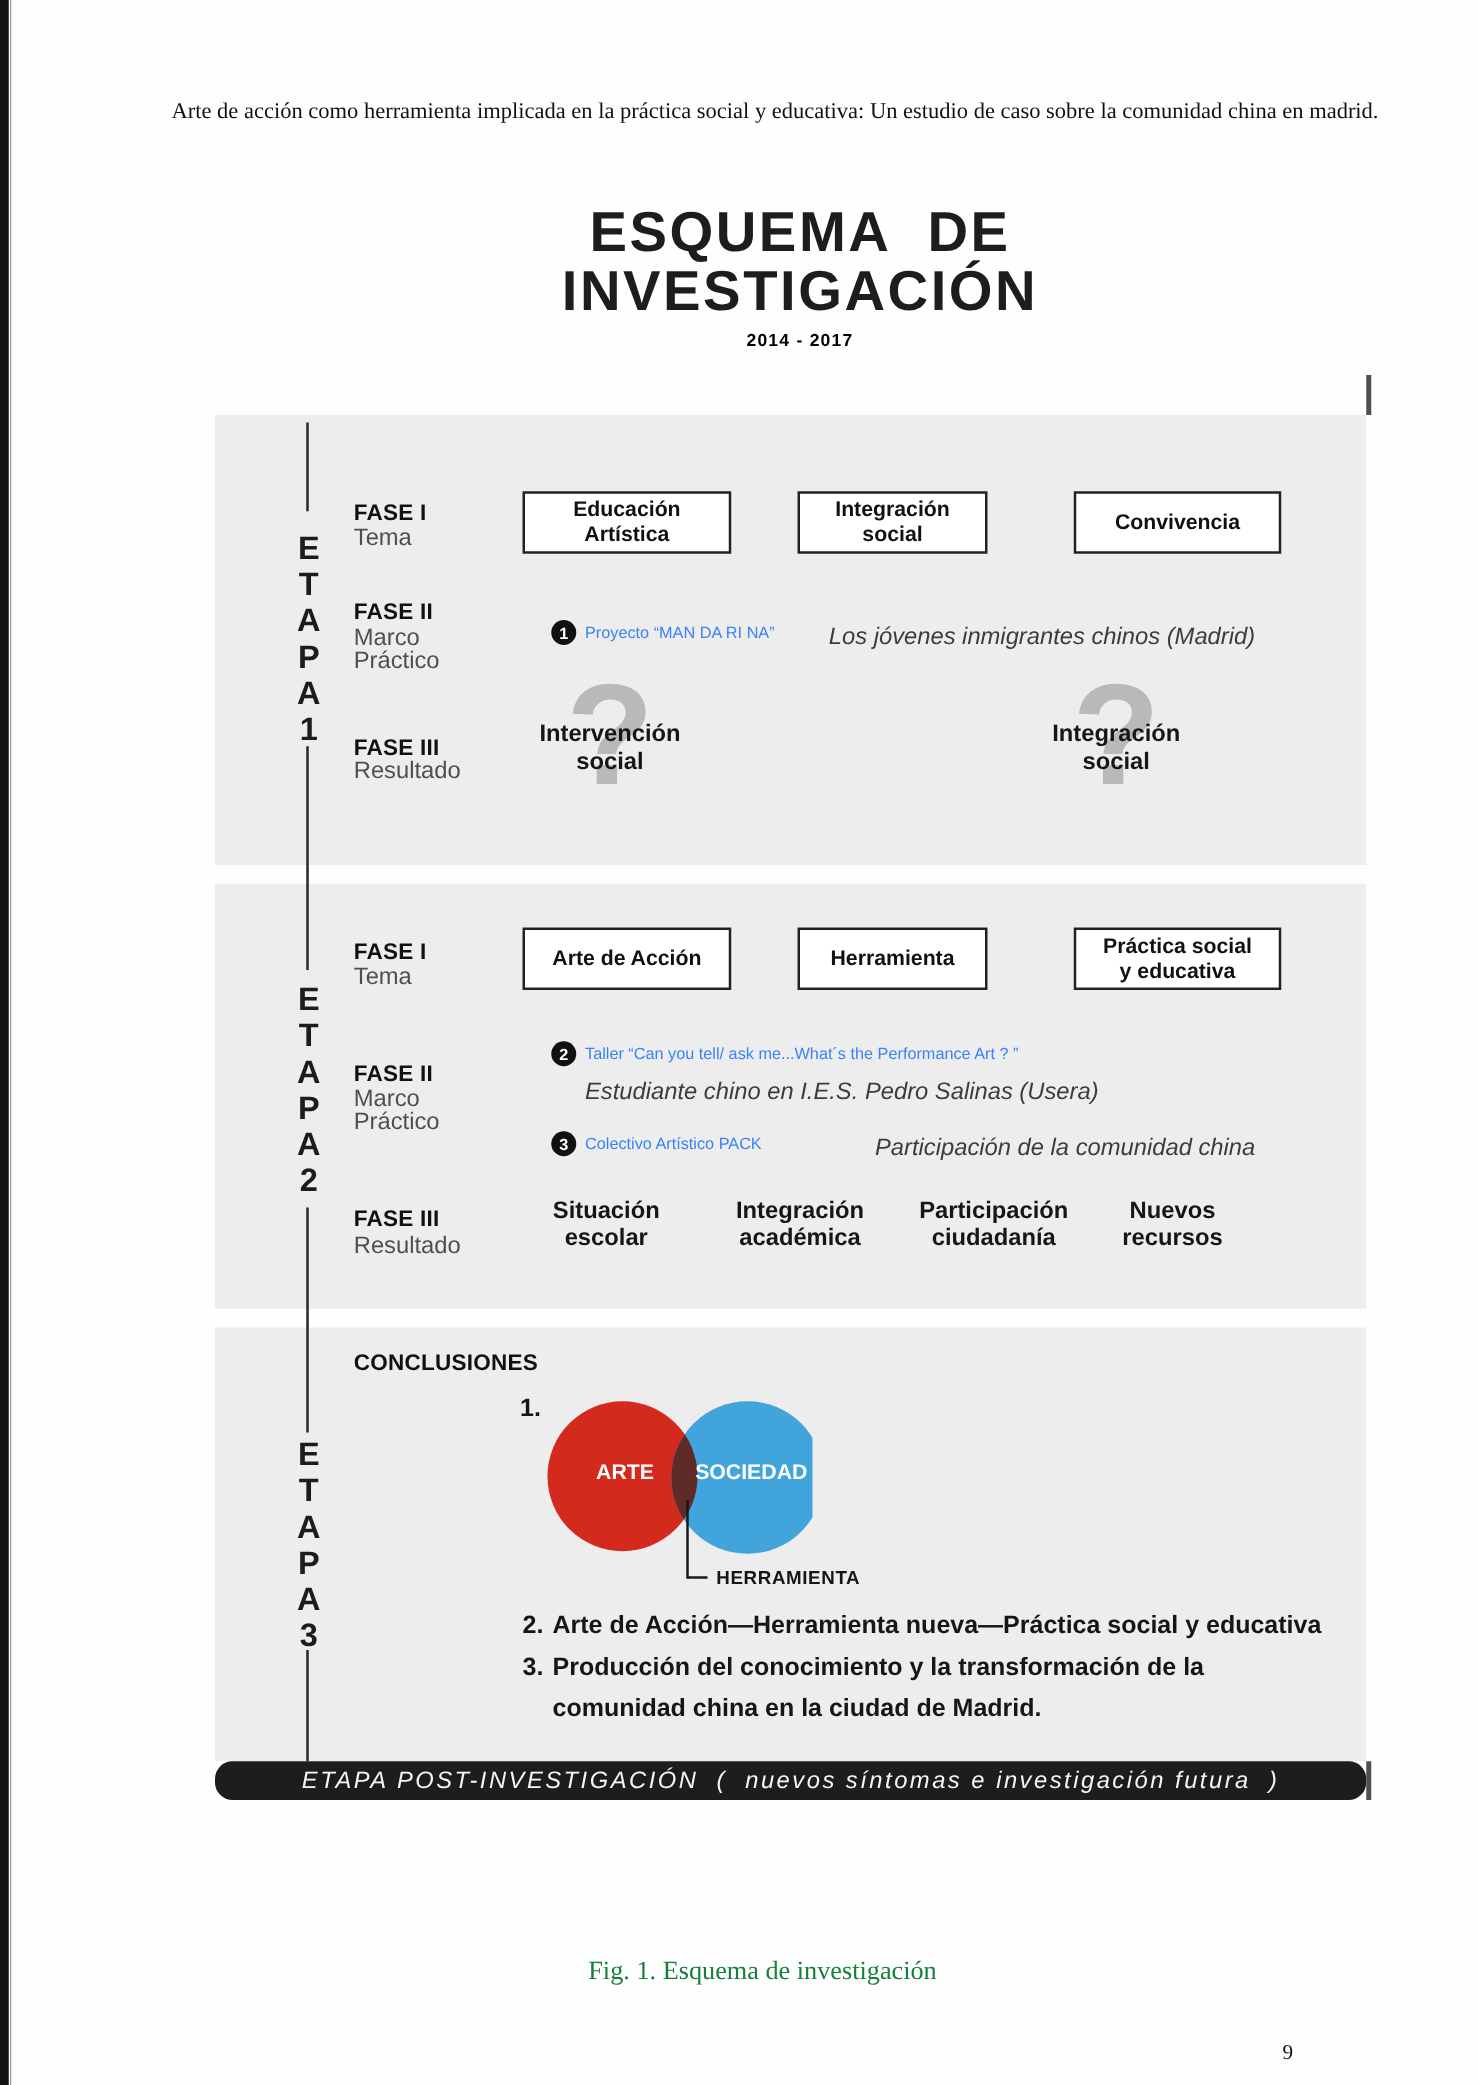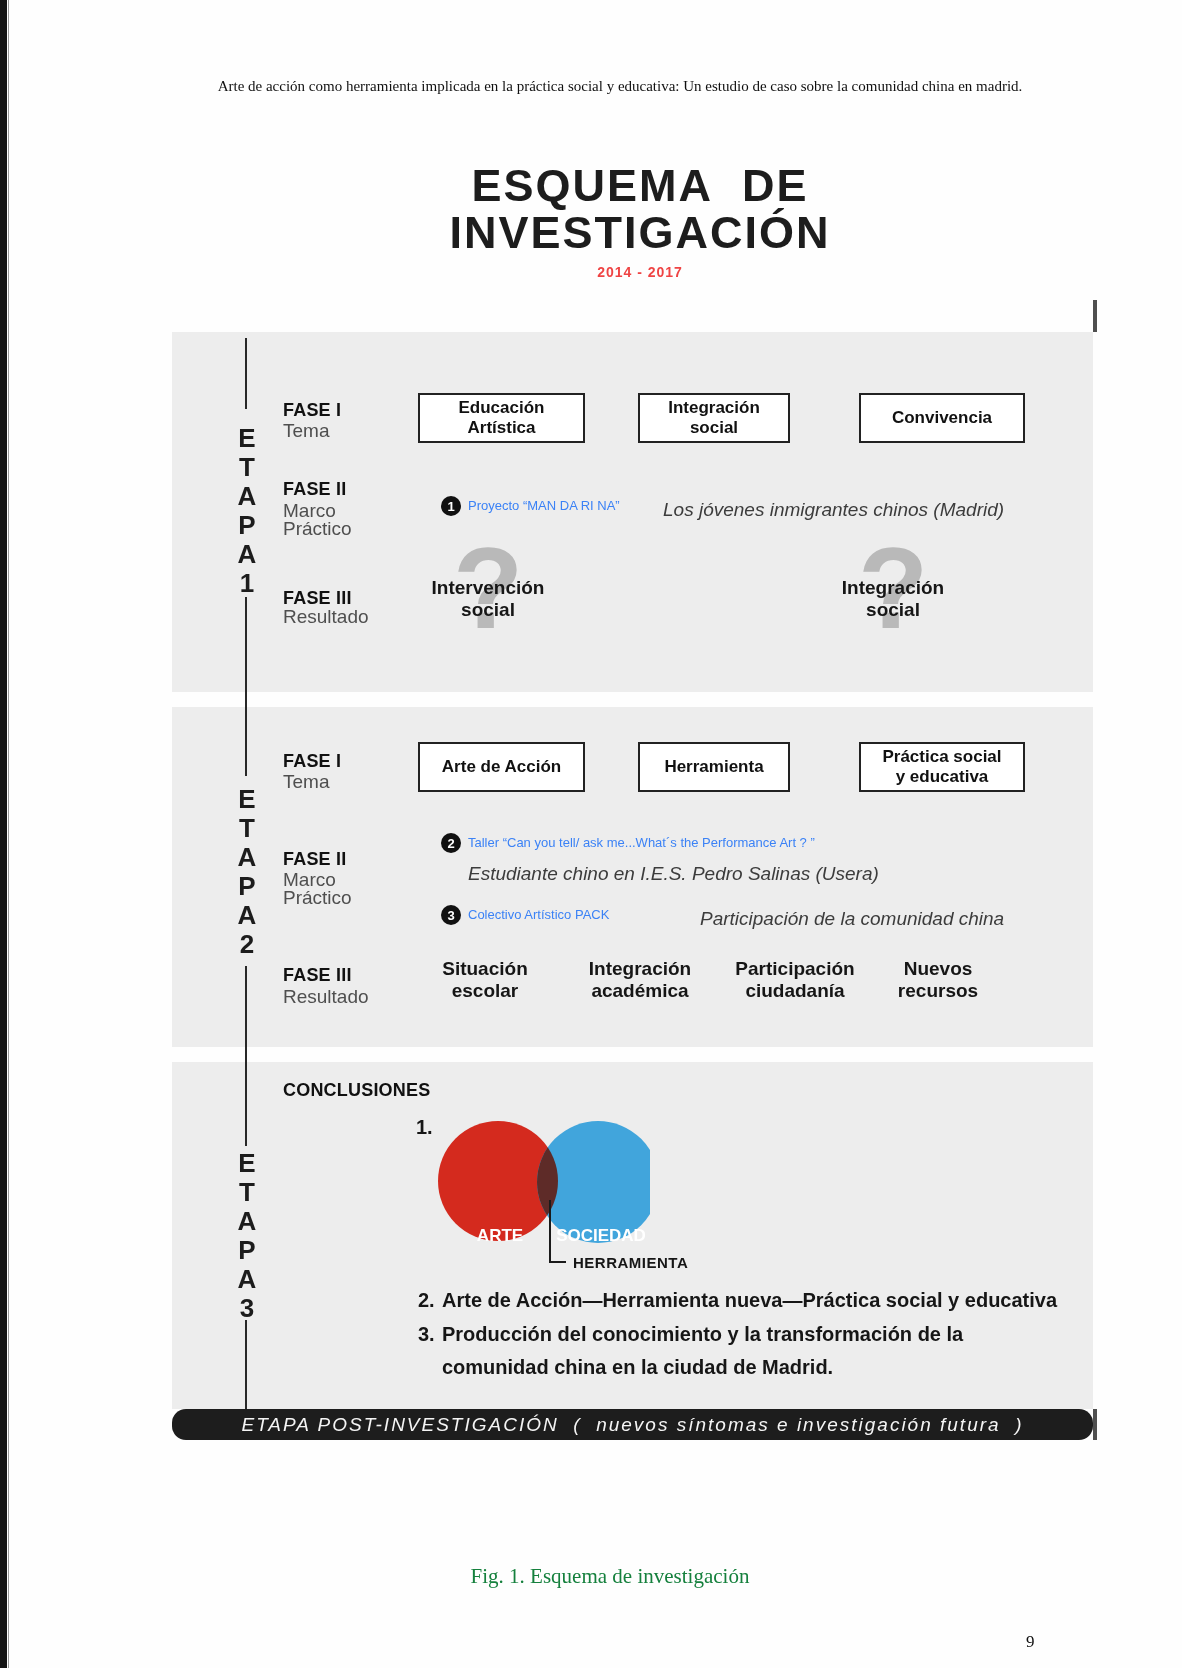--- a/index.html
+++ b/index.html
@@ -6,24 +6,24 @@
   .page{position:relative;width:1182px;height:1668px;background:#fefefe;overflow:hidden;
         font-family:"Liberation Sans",sans-serif;color:#1a1a1a;}
   .abs{position:absolute;}
   .pre{white-space:pre-line;}
   .serif{font-family:"Liberation Serif",serif;}
 
   
   #left-strip{left:0;top:0;width:7px;height:1668px;background:#141414;}
   #left-strip-line{left:8px;top:0;width:1px;height:1668px;background:#9a9a9a;}
 
-  #running-head{left:120px;top:78px;width:1000px;text-align:center;font-size:15px;color:#101010;}
+  #running-head{left:120px;top:78px;width:1000px;text-align:center;font-size:18px;color:#101010;}
   #title{left:340px;top:162px;width:600px;text-align:center;font-weight:bold;color:#1d1d1d;
          font-size:45px;line-height:47px;letter-spacing:2px;word-spacing:16px;}
-  #years{left:340px;top:264px;width:600px;text-align:center;font-weight:bold;font-size:14px;letter-spacing:1px;color:#ef4444;}
+  #years{left:340px;top:264px;width:600px;text-align:center;font-weight:bold;font-size:14px;letter-spacing:1px;color:#000000;}
 
   
   .blackbar{left:172px;width:921px;background:#1d1d1d;color:#f5f5f5;display:flex;align-items:center;justify-content:center;
             font-style:italic;font-size:19px;letter-spacing:2px;white-space:pre;}
   #bar-pre{top:300px;height:32px;}
   #bar-post{top:1409px;height:31px;border-radius:14px;}
   .bar-edge{left:1093px;width:4px;background:#4f4f4f;}
   #bar-pre-edge{top:300px;height:32px;}
   #bar-post-edge{top:1409px;height:31px;}
   .graysec{left:172px;width:921px;background:#ededed;}
@@ -72,21 +72,21 @@
   .r1text{width:150px;top:577px;text-align:center;font-weight:bold;font-size:19px;line-height:21.5px;z-index:2;color:#161616;}
   #r1a{left:413px;} #r1b{left:818px;}
 
   
   .rescol{top:958px;width:150px;text-align:center;font-weight:bold;font-size:19px;line-height:22px;color:#161616;}
   #rc1{left:410px;} #rc2{left:565px;} #rc3{left:720px;} #rc4{left:863px;}
 
   
   #item1-num{left:416px;top:1116px;font-weight:bold;font-size:20px;color:#161616;}
   #venn{left:390px;top:1080px;}
-  .vlabel{top:1226px;text-align:center;font-weight:bold;font-size:17px;color:#fff;z-index:3;}
+  .vlabel{top:1168px;text-align:center;font-weight:bold;font-size:17px;color:#fff;z-index:3;}
   #vlab-left{left:450px;width:100px;}
   #vlab-right{left:546px;width:110px;}
   #vlab-callout{left:573px;top:1254px;font-weight:bold;font-size:15px;letter-spacing:.5px;color:#161616;}
   .citem{left:418px;display:flex;font-weight:bold;font-size:20px;line-height:33px;color:#161616;}
   .citem .n{width:24px;flex:none;}
   .citem .t{width:620px;}
   #citem2{top:1284px;} #citem3{top:1318px;}
 
   #caption{left:310px;top:1564px;width:600px;text-align:center;font-size:21px;color:#15803d;}
   #page-num{left:1026px;top:1632px;font-size:17px;color:#101010;}

